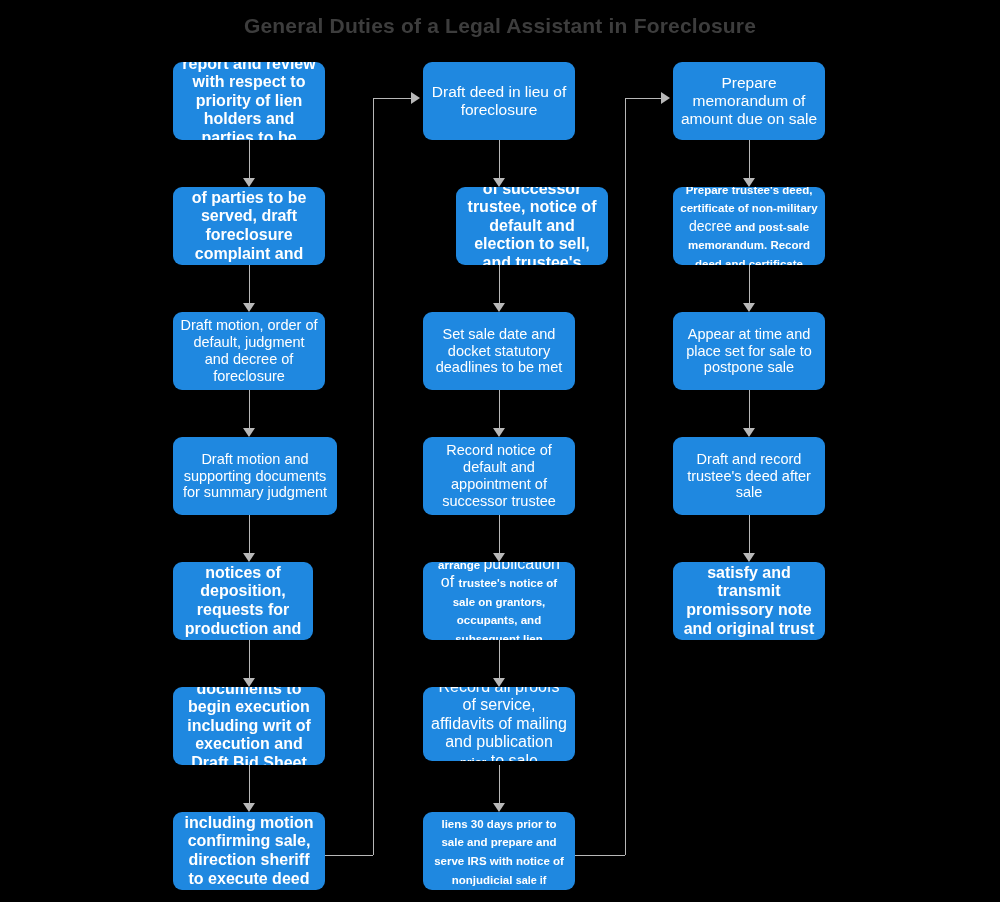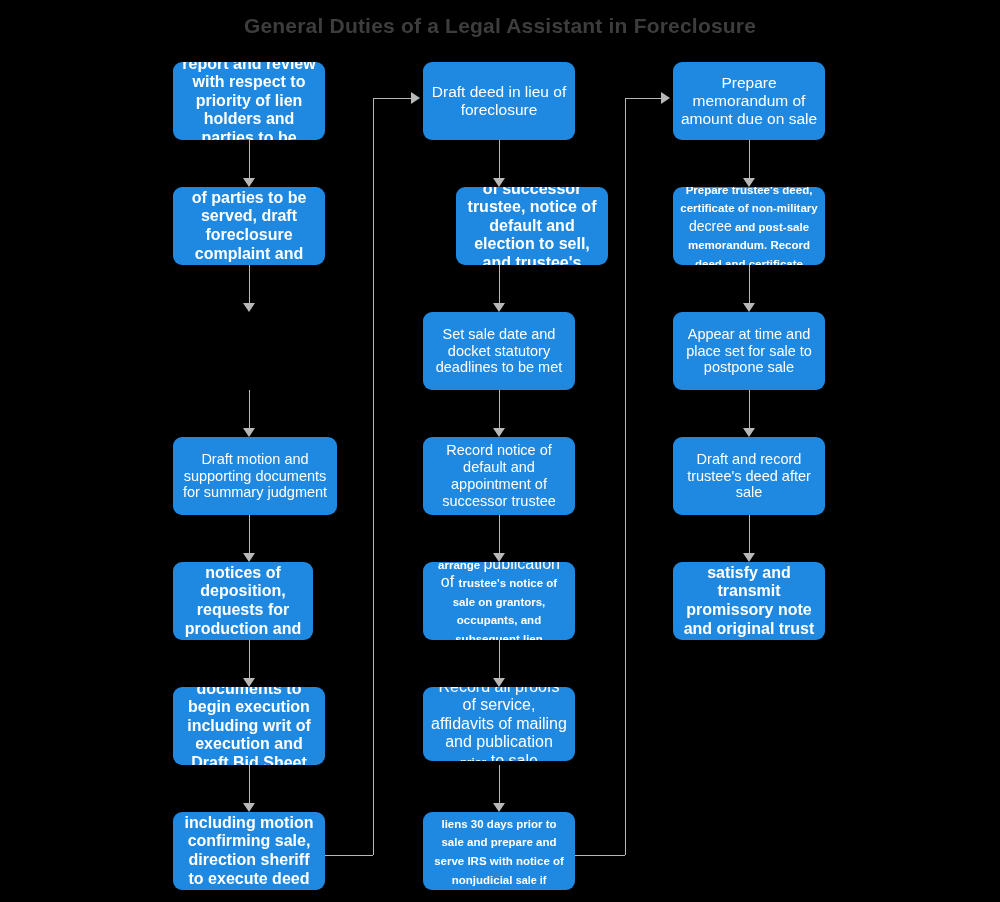--- a/index.html
+++ b/index.html
@@ -95,20 +95,23 @@
   <div class="vline" style="left:249px; top:140px; width:1px; height:44px;"></div>
   <div class="arrow-down" style="left:243px; top:178px;"></div>
 
   <div class="node fs-sm" style="left:173px; top:187px; width:152px; height:78px;">
     <span class="txt">Locate addresses of parties to be served, draft foreclosure complaint and arrange service</span>
   </div>
 
   <div class="vline" style="left:249px; top:265px; width:1px; height:44px;"></div>
   <div class="arrow-down" style="left:243px; top:303px;"></div>
 
+  <div class="node fs-md" style="left:173px; top:312px; width:152px; height:78px;">
+    <span class="txt">Draft motion, order of default, judgment and decree of foreclosure</span>
+  </div>
 
   <div class="vline" style="left:249px; top:390px; width:1px; height:44px;"></div>
   <div class="arrow-down" style="left:243px; top:428px;"></div>
 
   <div class="node fs-md" style="left:173px; top:437px; width:164px; height:78px;">
     <span class="txt">Draft motion and supporting documents for summary judgment</span>
   </div>
 
   <div class="vline" style="left:249px; top:515px; width:1px; height:44px;"></div>
   <div class="arrow-down" style="left:243px; top:553px;"></div>

